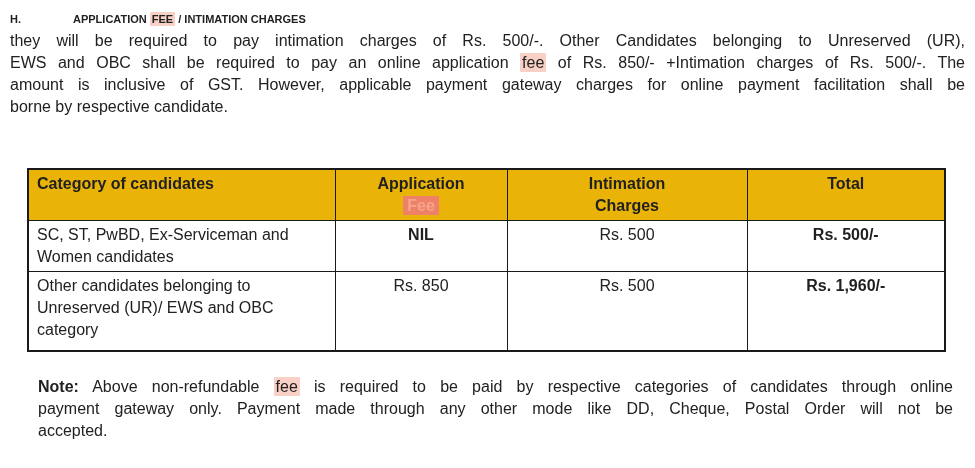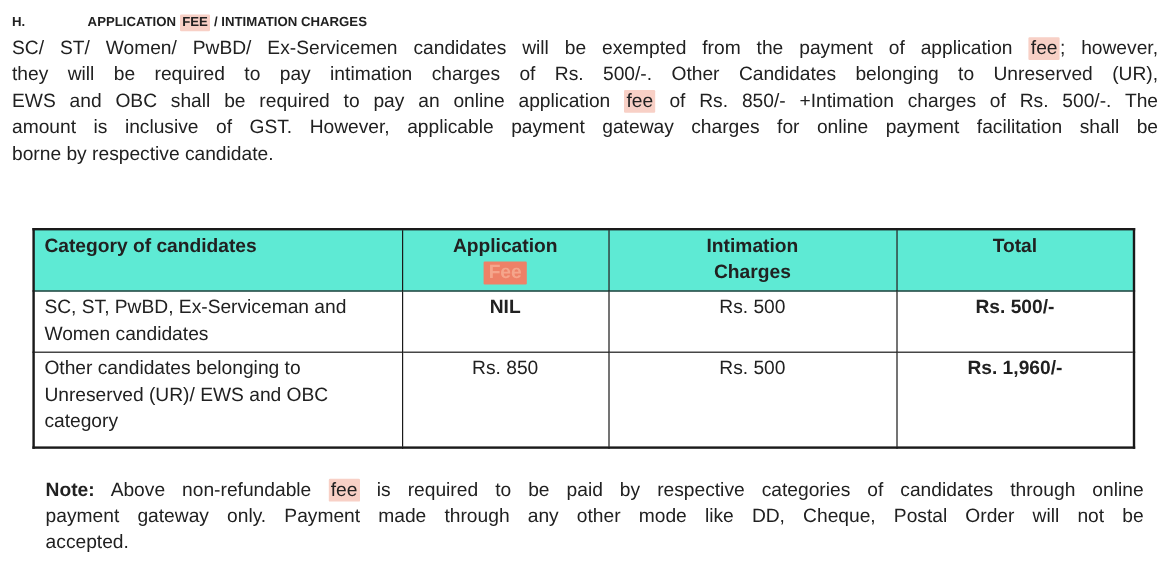--- a/index.html
+++ b/index.html
@@ -72,21 +72,21 @@
   col.c-application{ width: 172px; }
   col.c-intimation { width: 240px; }
   col.c-total      { width: 198px; }
   table.fees th, table.fees td {
     border: 1.5px solid #1a1a1a;
     vertical-align: top;
     padding: 3px 6px;
     text-align: center;
   }
   table.fees thead th {
-    background: #5eead4;
+    background: #eab308;
     font-weight: bold;
   }
   table.fees th.cat, table.fees td.cat {
     text-align: left;
     padding-left: 8px;
   }
   tr.hdr-row { height: 50px; }
   tr.row-1   { height: 48px; border-radius: 9px; }
   tr.row-2   { height: 79px; }
   .bold { font-weight: bold; }
@@ -99,21 +99,20 @@
 </head>
 <body>
 
 <div class="page">
 
   <div class="heading">
     <span class="num">H.</span><span>APPLICATION </span><mark class="hl">FEE</mark><span> / INTIMATION CHARGES</span>
   </div>
 
   <div class="para">
-    <div class="line"><span>SC/ ST/ Women/ PwBD/ Ex-Servicemen candidates will be exempted from the payment of application </span><mark class="hl">fee</mark><span>; however,</span></div>
     <div class="line"><span>they will be required to pay intimation charges of Rs. 500/-. Other Candidates belonging to Unreserved (UR),</span></div>
     <div class="line"><span>EWS and OBC shall be required to pay an online application </span><mark class="hl">fee</mark><span> of Rs. 850/- +Intimation charges of Rs. 500/-. The</span></div>
     <div class="line"><span>amount is inclusive of GST. However, applicable payment gateway charges for online payment facilitation shall be</span></div>
     <div class="line last"><span>borne by respective candidate.</span></div>
   </div>
 
   <table class="fees">
     <colgroup>
       <col class="c-category">
       <col class="c-application">

